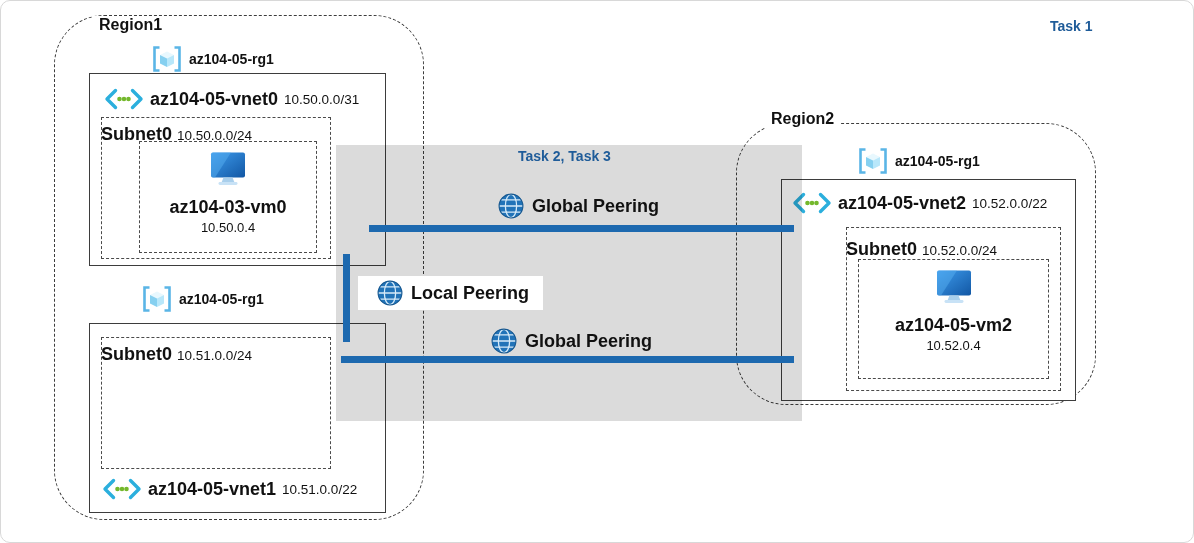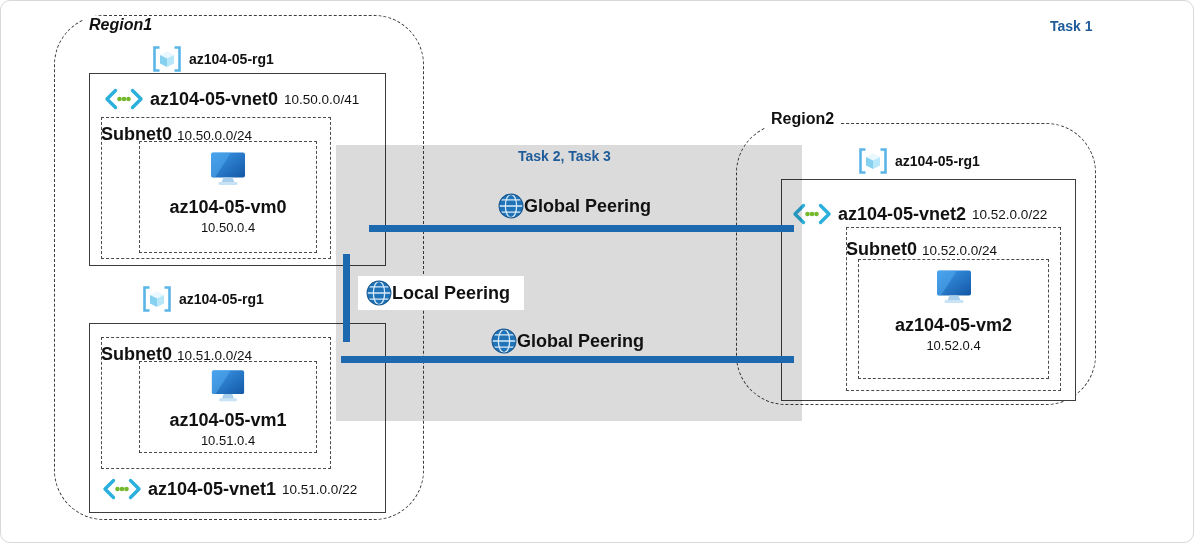--- a/index.html
+++ b/index.html
@@ -26,22 +26,22 @@
 
   .vm-box { display:flex; flex-direction:column; align-items:center; z-index:2; }
   .vm-name { margin-top:11px; }
   .vm-ip { font-size:13px; margin-top:2px; }
 
   .overlay { position:absolute; background:var(--overlay-fill, rgba(0,0,0,0.14)); z-index:4; }
   .task { position:absolute; font-weight:bold; font-size:14px; color:var(--task-text, #1f5c99); z-index:8; white-space:nowrap; }
 
   .pline { position:absolute; background:var(--peering-line, #1d69af); z-index:5; }
 
-  .peer { position:absolute; display:flex; align-items:center; gap:0; z-index:6; }
-  .peer-white { background:#fff; padding:4px 14px 4px 8px; }
+  .peer { position:absolute; display:flex; align-items:center; gap:8px; z-index:6; }
+  .peer-white { background:#fff; padding:4px 14px 4px 19px; }
 
   .ic { flex:0 0 auto; display:block; }
 </style>
 </head>
 <body>
 
 <svg width="0" height="0" style="position:absolute" aria-hidden="true">
   <defs>
     <linearGradient id="vmg" x1="0" y1="0" x2="1" y2="1">
       <stop offset="0" stop-color="#3e9ced"></stop>
@@ -76,90 +76,83 @@
       <ellipse cx="12" cy="12" rx="5.2" ry="10.7" fill="none" stroke="#d6eaf8" stroke-width="1.2"></ellipse>
       <path d="M1.2 12 H22.8 M3 6.4 H21 M3 17.6 H21" fill="none" stroke="#d6eaf8" stroke-width="1.2"></path>
       <circle cx="12" cy="12" r="11" fill="none" stroke="#16578f" stroke-width="1"></circle>
     </symbol>
   </defs>
 </svg>
 
 <div class="canvas">
 
   <div class="boundary" style="left:53px; top:14px; width:370px; height:505px;"></div>
-  <div class="boundary-label" style="left:82px; top:15px;font-style:italic;">Region1</div>
+  <div class="boundary-label" style="left:92px; top:15px;">Region1</div>
 
   <div class="boundary" style="left:735px; top:122px; width:360px; height:282px;"></div>
   <div class="boundary-label" style="left:764px; top:109px;">Region2</div>
 
   <div class="solid-box" style="left:88px; top:72px; width:297px; height:193px;"></div>
   <div class="row" style="left:150px; top:44px;">
     <svg class="ic" width="32" height="28">
         <use href="#ic-rg"></use>
       </svg>
     <span class="name hdr-name">az104-05-rg1</span>
   </div>
 
   <div class="row" style="left:103px; top:87px;">
     <svg class="ic" width="40" height="22">
         <use href="#ic-vnet"></use>
       </svg>
     <span class="name">az104-05-vnet0</span>
-    <span class="cidr">10.50.0.0/41</span>
+    <span class="cidr">10.50.0.0/31</span>
   </div>
 
   <div class="dashed-box" style="left:100px; top:116px; width:230px; height:142px;"></div>
   <div class="center-label" style="left:100px; top:123px; width:230px;">
     <span class="name">Subnet0</span><span class="cidr">10.50.0.0/24</span>
   </div>
   <div class="dashed-box vm-box" style="left:138px; top:140px; width:178px; height:112px; padding-top:9px;">
     <svg class="ic" width="38" height="35">
         <use href="#ic-vm"></use>
       </svg>
-    <div class="name vm-name">az104-05-vm0</div>
+    <div class="name vm-name">az104-03-vm0</div>
     <div class="vm-ip">10.50.0.4</div>
   </div>
 
   <div class="solid-box" style="left:88px; top:322px; width:297px; height:190px;"></div>
   <div class="row" style="left:140px; top:284px;">
     <svg class="ic" width="32" height="28">
         <use href="#ic-rg"></use>
       </svg>
     <span class="name hdr-name">az104-05-rg1</span>
   </div>
 
   <div class="dashed-box" style="left:100px; top:336px; width:230px; height:132px;"></div>
   <div class="center-label" style="left:100px; top:343px; width:230px;">
     <span class="name">Subnet0</span><span class="cidr">10.51.0.0/24</span>
-  </div>
-  <div class="dashed-box vm-box" style="left:138px; top:360px; width:178px; height:92px; padding-top:7px;">
-    <svg class="ic" width="36" height="33">
-        <use href="#ic-vm"></use>
-      </svg>
-    <div class="name vm-name" style="margin-top:8px;">az104-05-vm1</div>
-    <div class="vm-ip">10.51.0.4</div>
   </div>
 
   <div class="row" style="left:101px; top:477px;">
     <svg class="ic" width="40" height="22">
         <use href="#ic-vnet"></use>
       </svg>
     <span class="name">az104-05-vnet1</span>
     <span class="cidr">10.51.0.0/22</span>
   </div>
 
   <div class="solid-box" style="left:780px; top:178px; width:295px; height:222px;"></div>
   <div class="row" style="left:856px; top:146px;">
     <svg class="ic" width="32" height="28">
         <use href="#ic-rg"></use>
       </svg>
     <span class="name hdr-name">az104-05-rg1</span>
   </div>
 
-  <div class="row" style="left:791px; top:191px;margin-top:11px;">
+  <div class="row" style="left:791px; top:191px;">
     <svg class="ic" width="40" height="22">
         <use href="#ic-vnet"></use>
       </svg>
     <span class="name">az104-05-vnet2</span>
     <span class="cidr">10.52.0.0/22</span>
   </div>
 
   <div class="dashed-box" style="left:845px; top:226px; width:215px; height:164px;"></div>
   <div class="center-label" style="left:845px; top:238px; width:255px;">
     <span class="name">Subnet0</span><span class="cidr">10.52.0.0/24</span>

